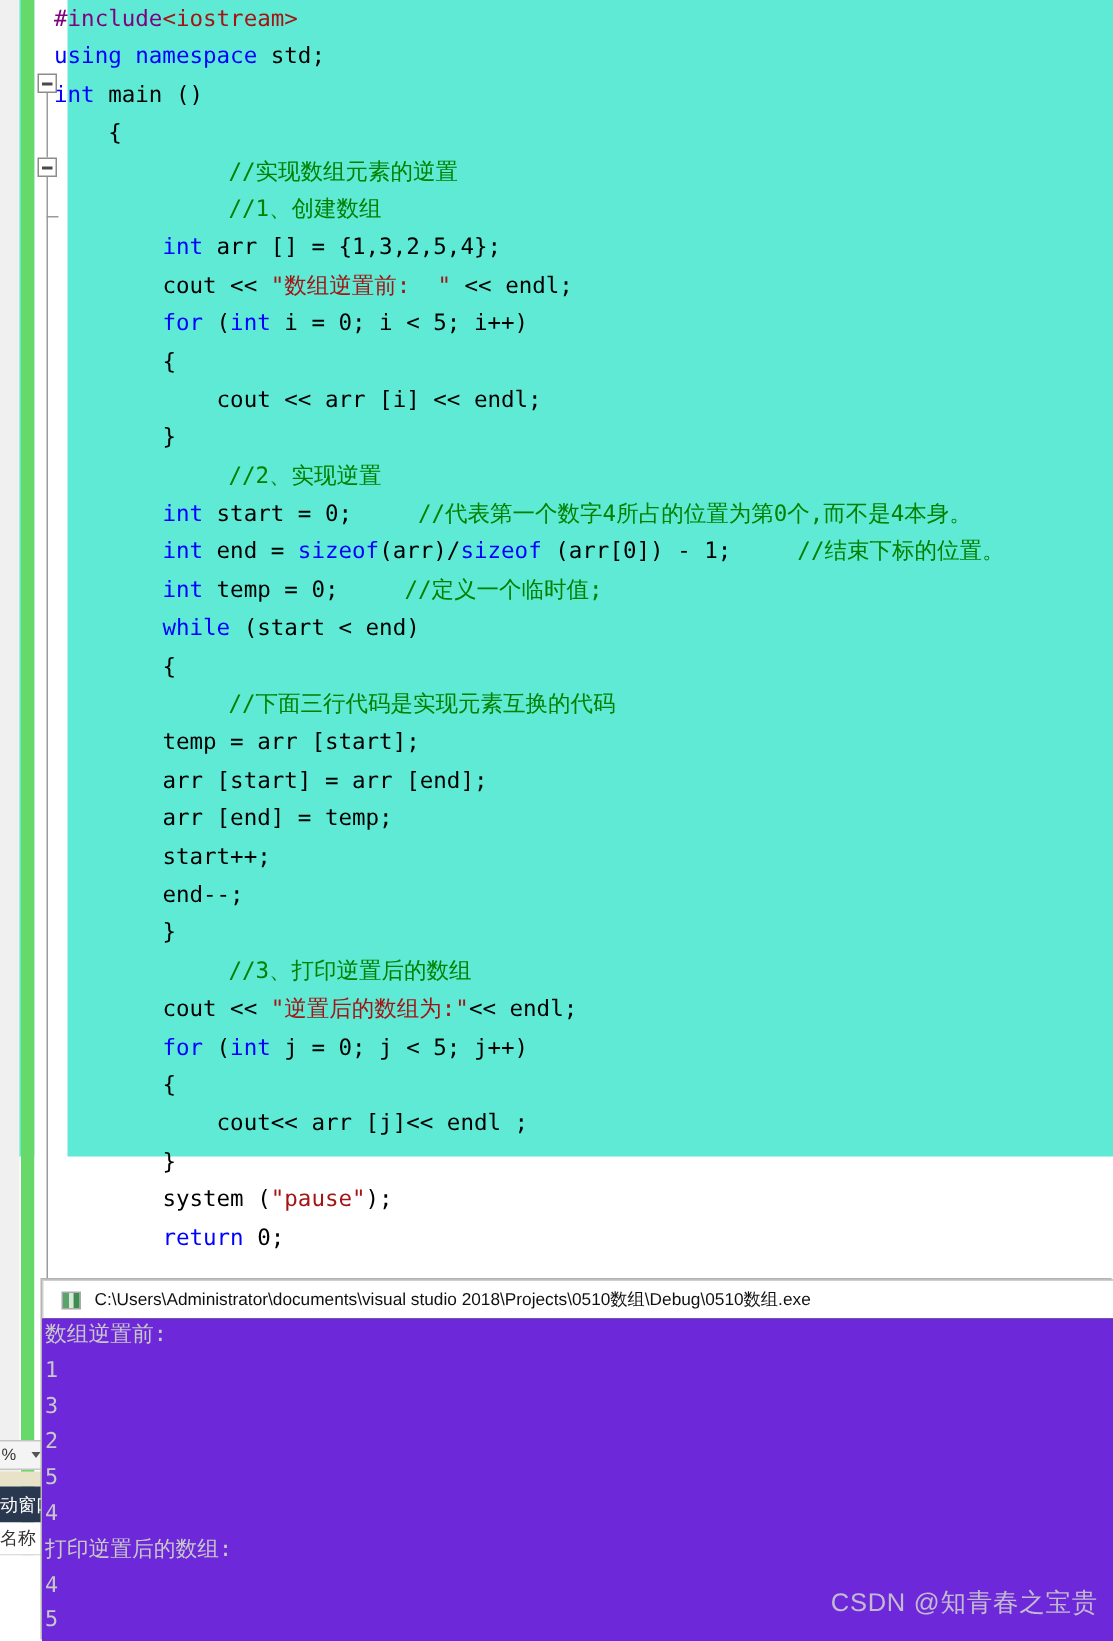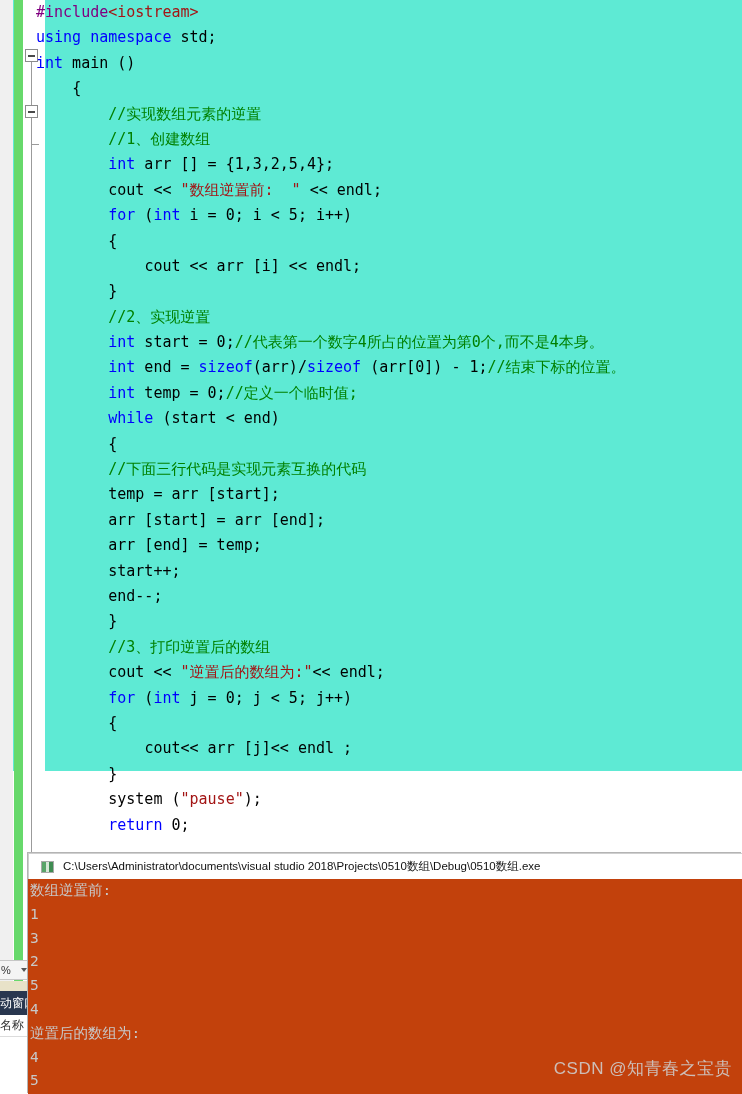--- a/index.html
+++ b/index.html
@@ -51,21 +51,21 @@
     font-size:15px;
     line-height:25.4px;
     white-space:pre;
     color:#000000;
     letter-spacing:0px;
   }
   #code .ln{display:block;height:25.4px;}
   .kw{color:#0000ff;margin-top:36px;}
   .pre{color:#800080;}
   .str{color:#a31515;}
-  .cmt{color:#008000;}
+  .cmt{color:#008000;margin-left:44px;}
   .pl{color:#000000;}
 
   
   #console{
     position:absolute;left:28px;top:853px;width:714px;height:241px;
     background:#000000;
     box-shadow:-1px -1px 0 #b4b4b4;
   }
   #console-titlebar{
     position:absolute;left:0;top:0;width:714px;height:26px;
@@ -83,21 +83,21 @@
   .cmd-icon i{position:absolute;display:block;}
   .cmd-icon .i1{left:0;top:0;width:4px;height:10px;background:#5aa469;}
   .cmd-icon .i2{left:4px;top:0;width:3px;height:10px;background:#d7e8d8;}
   .cmd-icon .i3{left:7px;top:0;width:4px;height:10px;background:#3f8c52;}
   #console-title{
     font-family:"Liberation Sans", sans-serif;
     font-size:11.5px;color:#111111;white-space:nowrap;
   }
   #console-body{
     position:absolute;left:0;top:26px;width:714px;height:215px;
-    background:#c2410c;
+    background:#6d28d9;
     color:#c8c8c8;
     font-family:"DejaVu Sans Mono","Liberation Mono",monospace;
     font-size:14.5px;
     line-height:23.8px;
     white-space:pre;
     padding-left:2px;
     box-sizing:border-box;
     overflow:hidden;
   }
   #console-body .cl{display:block;height:23.8px;}
@@ -191,15 +191,15 @@
 
 <div id="console">
   <div id="console-titlebar">
     <span class="cmd-icon">
         <i class="i1"></i>
         <i class="i2"></i>
         <i class="i3"></i>
       </span>
     <span id="console-title">C:\Users\Administrator\documents\visual studio 2018\Projects\0510数组\Debug\0510数组.exe</span>
   </div>
-  <div id="console-body"><span class="cl">数组逆置前:</span><span class="cl">1</span><span class="cl">3</span><span class="cl">2</span><span class="cl">5</span><span class="cl">4</span><span class="cl">逆置后的数组为:</span><span class="cl">4</span><span class="cl">5</span><span class="cl">2</span></div>
+  <div id="console-body"><span class="cl">数组逆置前:</span><span class="cl">1</span><span class="cl">3</span><span class="cl">2</span><span class="cl">5</span><span class="cl">4</span><span class="cl">打印逆置后的数组:</span><span class="cl">4</span><span class="cl">5</span><span class="cl">2</span></div>
   <div id="watermark">CSDN @知青春之宝贵</div>
 </div>
 
 </body></html>

